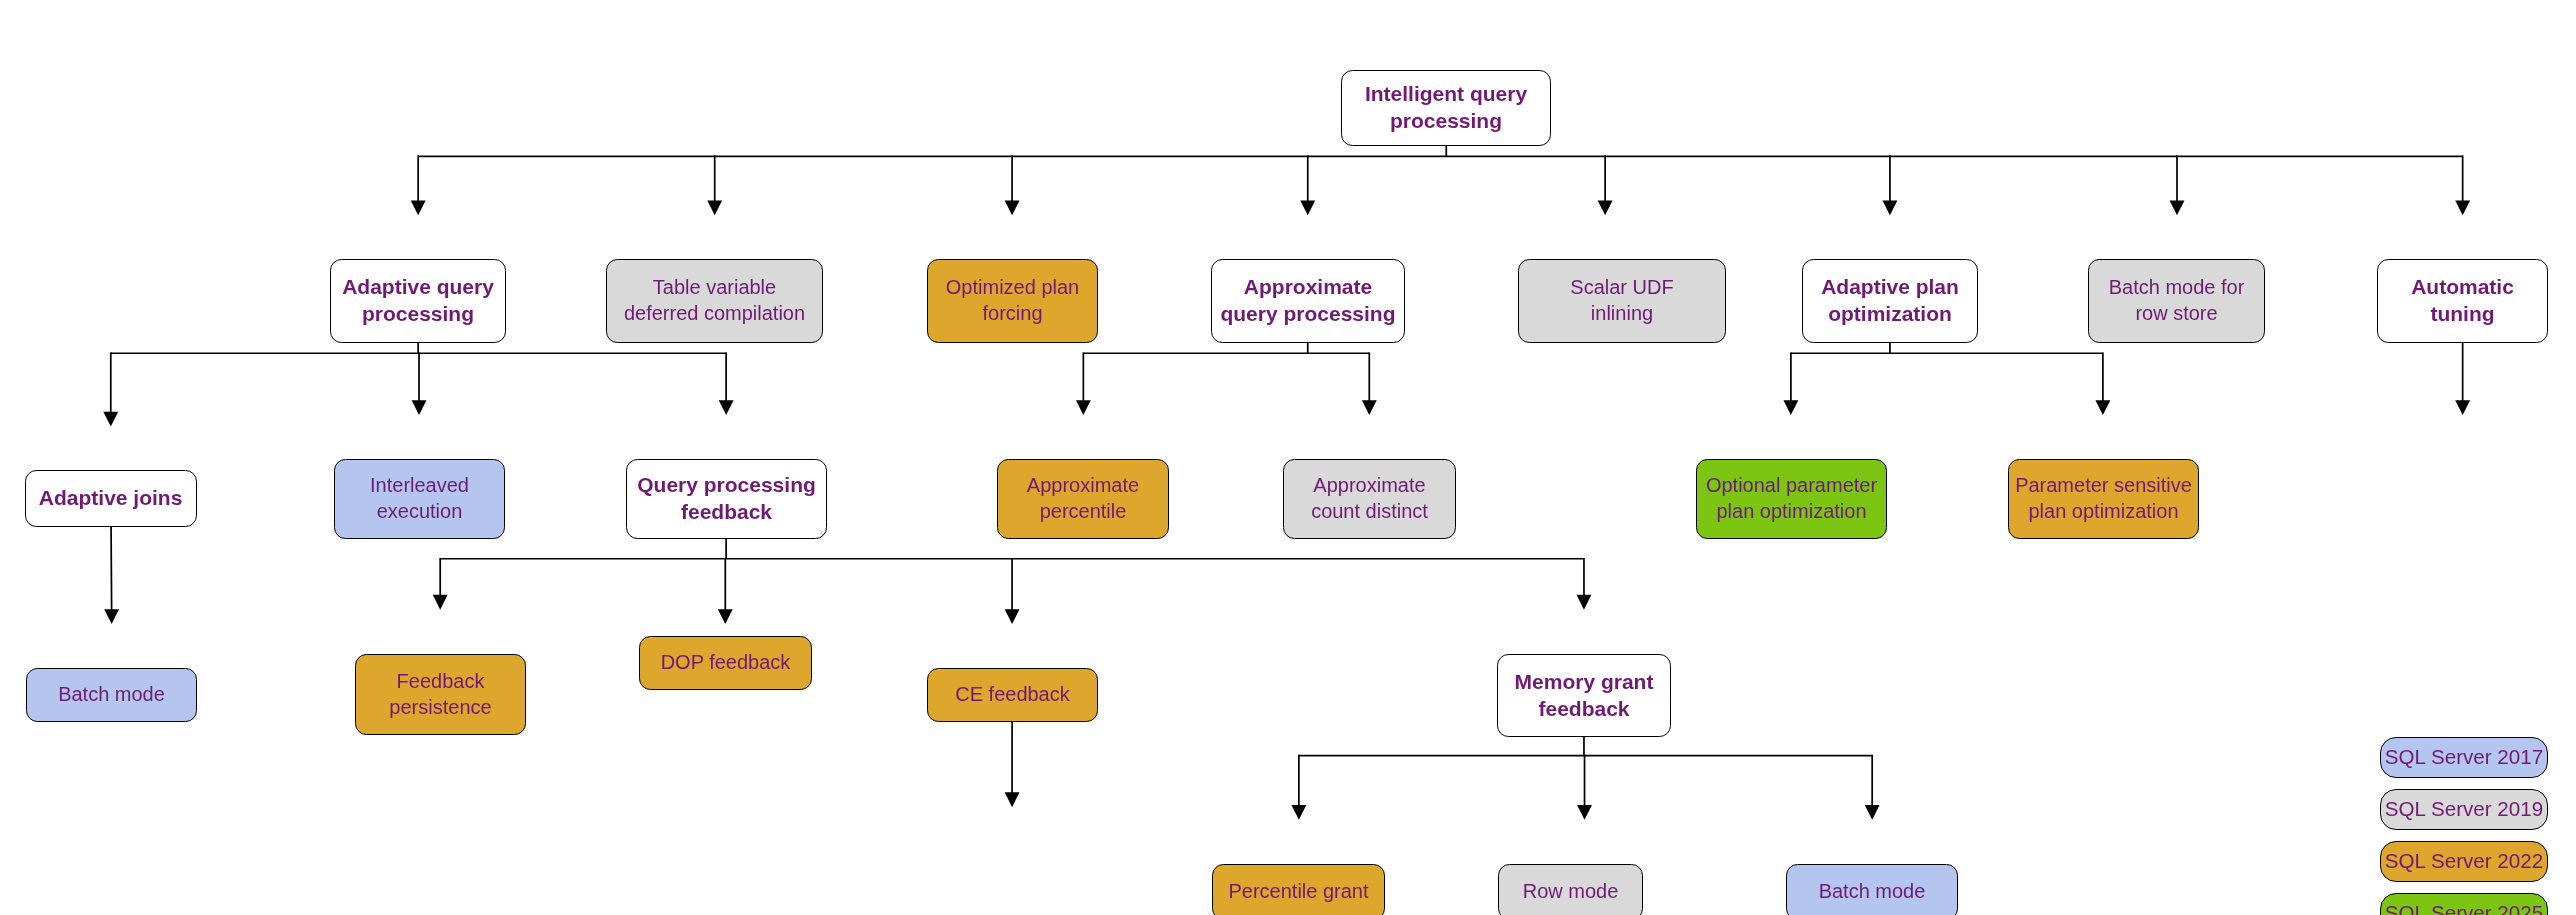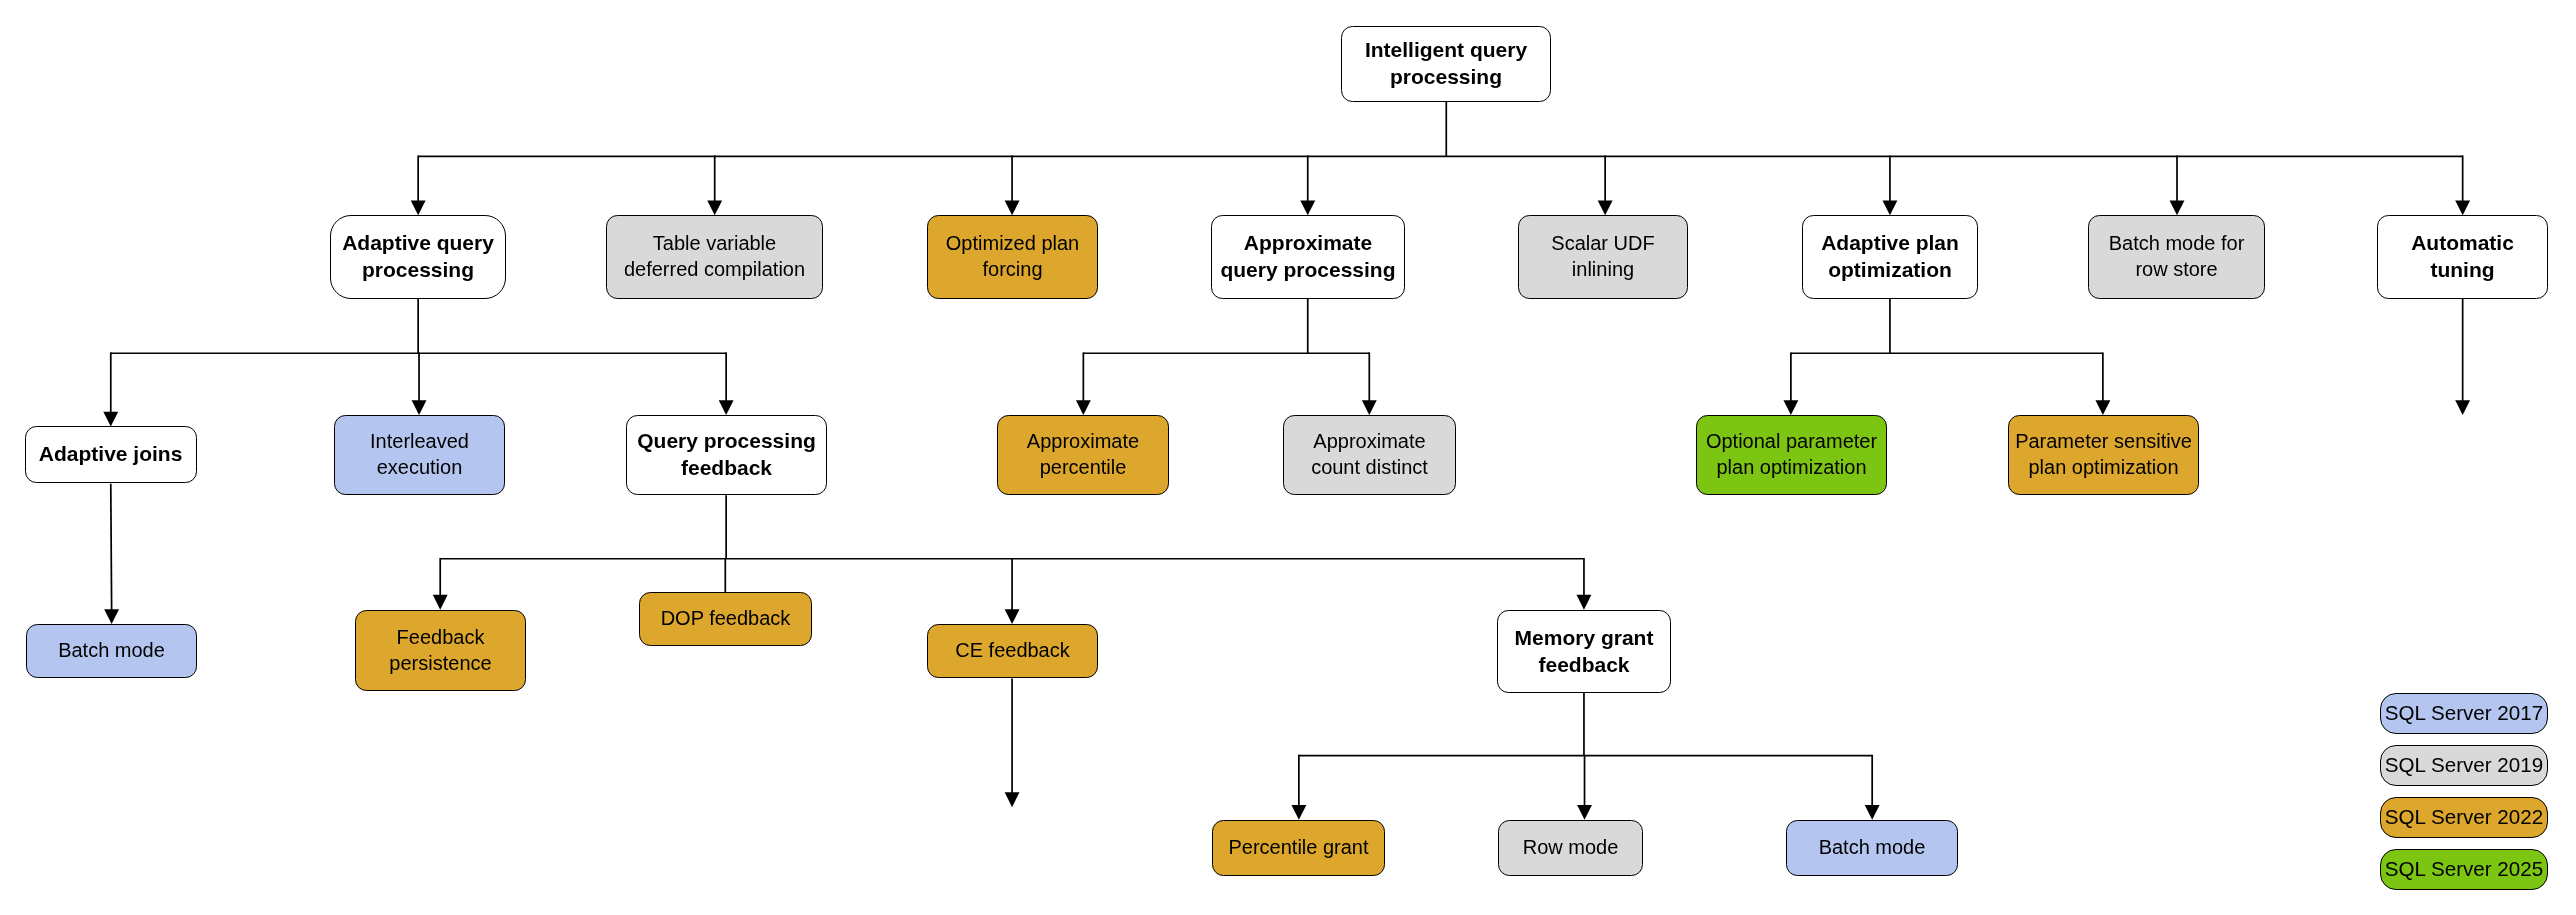--- a/index.html
+++ b/index.html
@@ -4,22 +4,22 @@
 <style>
   html,body{margin:0;padding:0;background:#ffffff;}
   body{width:2576px;height:916px;font-family:"Liberation Sans",sans-serif;}
   .stage{position:relative;width:2576px;height:916px;background:#ffffff;overflow:hidden;}
   .stage > svg{position:absolute;left:0;top:0;z-index:0;}
   .node{
     position:absolute;z-index:1;box-sizing:border-box;
     border:1.7px solid #000;border-radius:11.4px;
     display:flex;align-items:center;justify-content:center;
     text-align:center;white-space:pre-line;
-    font-size:20px;line-height:1.28;color:#000000;
-    padding:2.3px 4.6px;font-weight:normal;
+    font-size:20px;line-height:1.28;color:#701a75;
+    padding:2.3px 4.6px;font-weight:normal;margin-top:44px;
   }
   .node.bold{font-weight:bold;font-size:21px;}
   .node.legendbox{border-radius:16px;font-size:20.6px;padding:1.1px 3.4px;}
 </style>
 </head>
 <body>
 
 <div class="stage">
     <svg width="2576" height="916" viewBox="0 0 4500 1600">
       <line x1="2526.5" y1="177" x2="2526.5" y2="273" stroke="#000000" stroke-width="3"></line>
@@ -80,29 +80,29 @@
       <line x1="2269" y1="1320" x2="3270.5" y2="1320" stroke="#000000" stroke-width="3"></line>
       <line x1="2269" y1="1318.5" x2="2269" y2="1408" stroke="#000000" stroke-width="3"></line>
       <polygon points="2256,1406 2282,1406 2269,1432" fill="#000000"></polygon>
       <line x1="2768" y1="1318.5" x2="2768" y2="1408" stroke="#000000" stroke-width="3"></line>
       <polygon points="2755,1406 2781,1406 2768,1432" fill="#000000"></polygon>
       <line x1="3270.5" y1="1318.5" x2="3270.5" y2="1408" stroke="#000000" stroke-width="3"></line>
       <polygon points="3257.5,1406 3283.5,1406 3270.5,1432" fill="#000000"></polygon>
     </svg>
     <div class="node bold" style="left: 1341px; top: 26px; width: 210px; height: 76px; background: rgb(255, 255, 255);">Intelligent query
 processing</div>
-    <div class="node bold" style="left: 330px; top: 215px; width: 176px; height: 84px; background: rgb(255, 255, 255); border-radius: 21px;">Adaptive query
+    <div class="node bold" style="left: 330px; top: 215px; width: 176px; height: 84px; background: rgb(255, 255, 255);">Adaptive query
 processing</div>
     <div class="node" style="left: 606px; top: 215px; width: 217px; height: 84px; background: rgb(217, 217, 217);">Table variable
 deferred compilation</div>
     <div class="node" style="left: 927px; top: 215px; width: 171px; height: 84px; background: rgb(220, 167, 44);">Optimized plan
 forcing</div>
     <div class="node bold" style="left: 1211px; top: 215px; width: 194px; height: 84px; background: rgb(255, 255, 255);">Approximate
 query processing</div>
-    <div class="node" style="left: 1518px; top: 215px; width: 170px; height: 84px; background: rgb(217, 217, 217);">Scalar UDF
+    <div class="node" style="left: 1518px; top: 215px; width: 208px; height: 84px; background: rgb(217, 217, 217);">Scalar UDF
 inlining</div>
     <div class="node bold" style="left: 1802px; top: 215px; width: 176px; height: 84px; background: rgb(255, 255, 255);">Adaptive plan
 optimization</div>
     <div class="node" style="left: 2088px; top: 215px; width: 177px; height: 84px; background: rgb(217, 217, 217);">Batch mode for
 row store</div>
     <div class="node bold" style="left: 2377px; top: 215px; width: 171px; height: 84px; background: rgb(255, 255, 255);">Automatic
 tuning</div>
     <div class="node" style="left: 334px; top: 415px; width: 171px; height: 80px; background: rgb(180, 198, 240);">Interleaved
 execution</div>
     <div class="node bold" style="left: 24.6px; top: 426px; width: 172px; height: 57px; background: rgb(255, 255, 255);">Adaptive joins</div>

